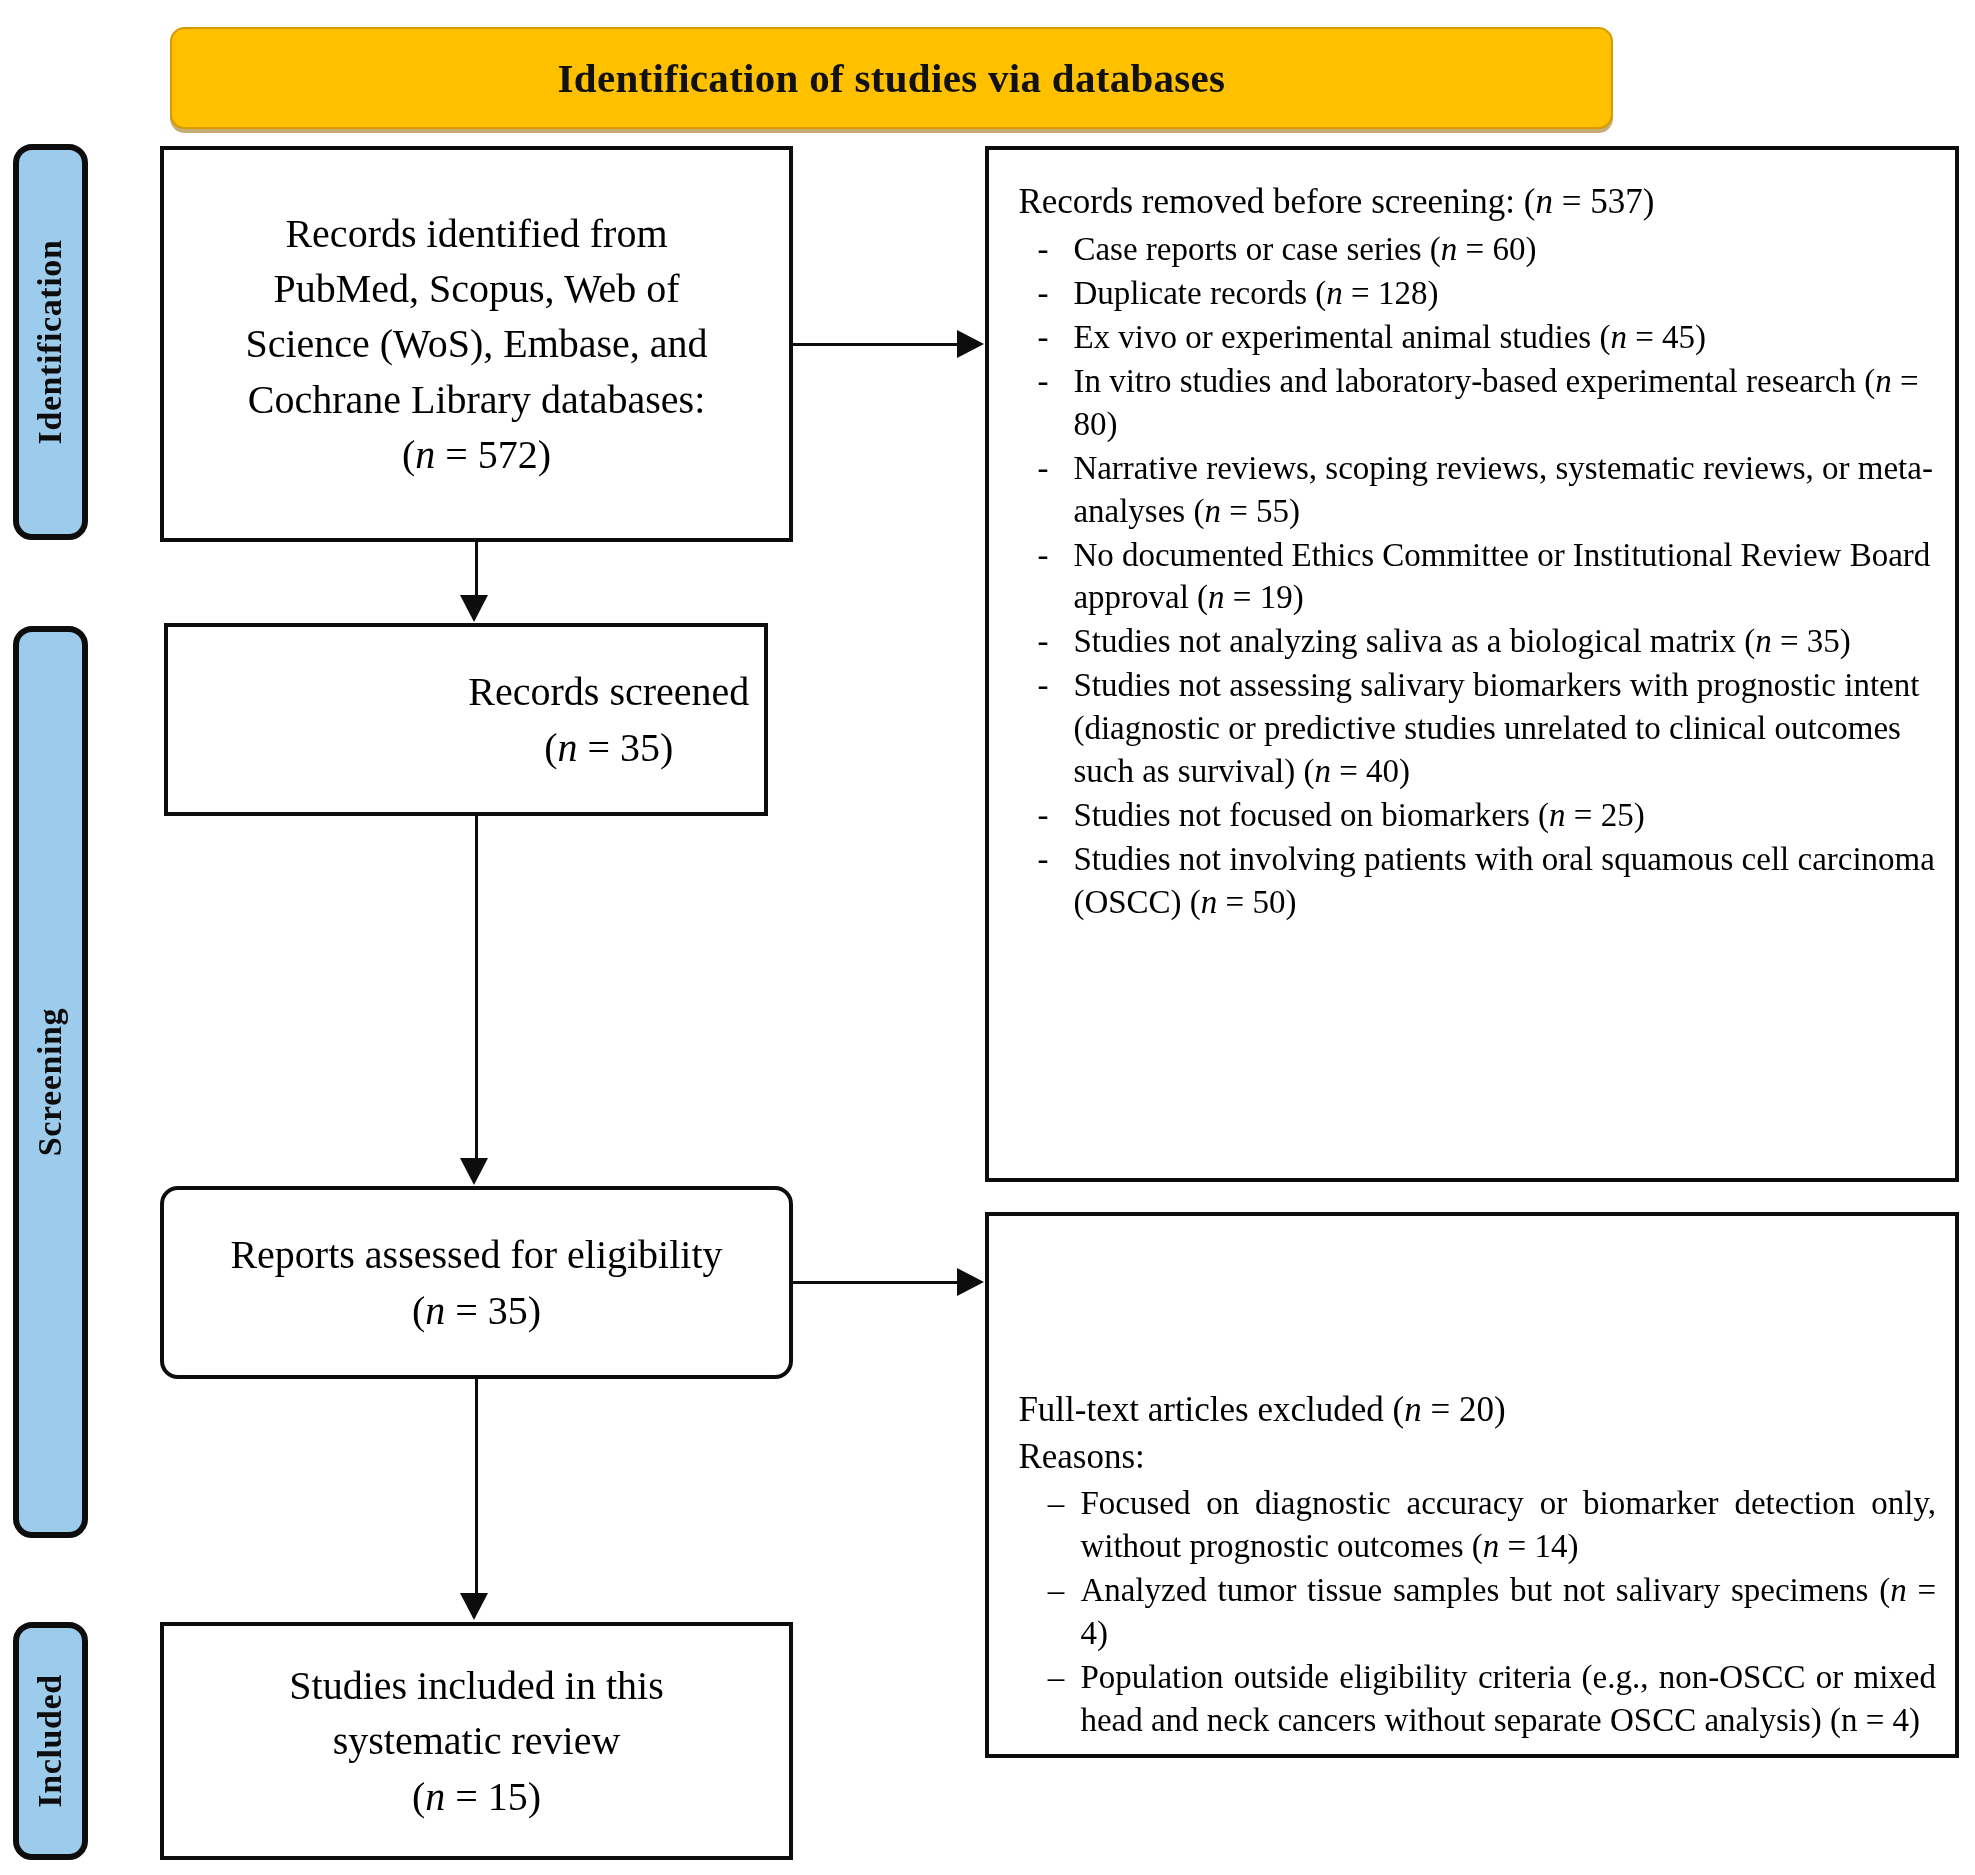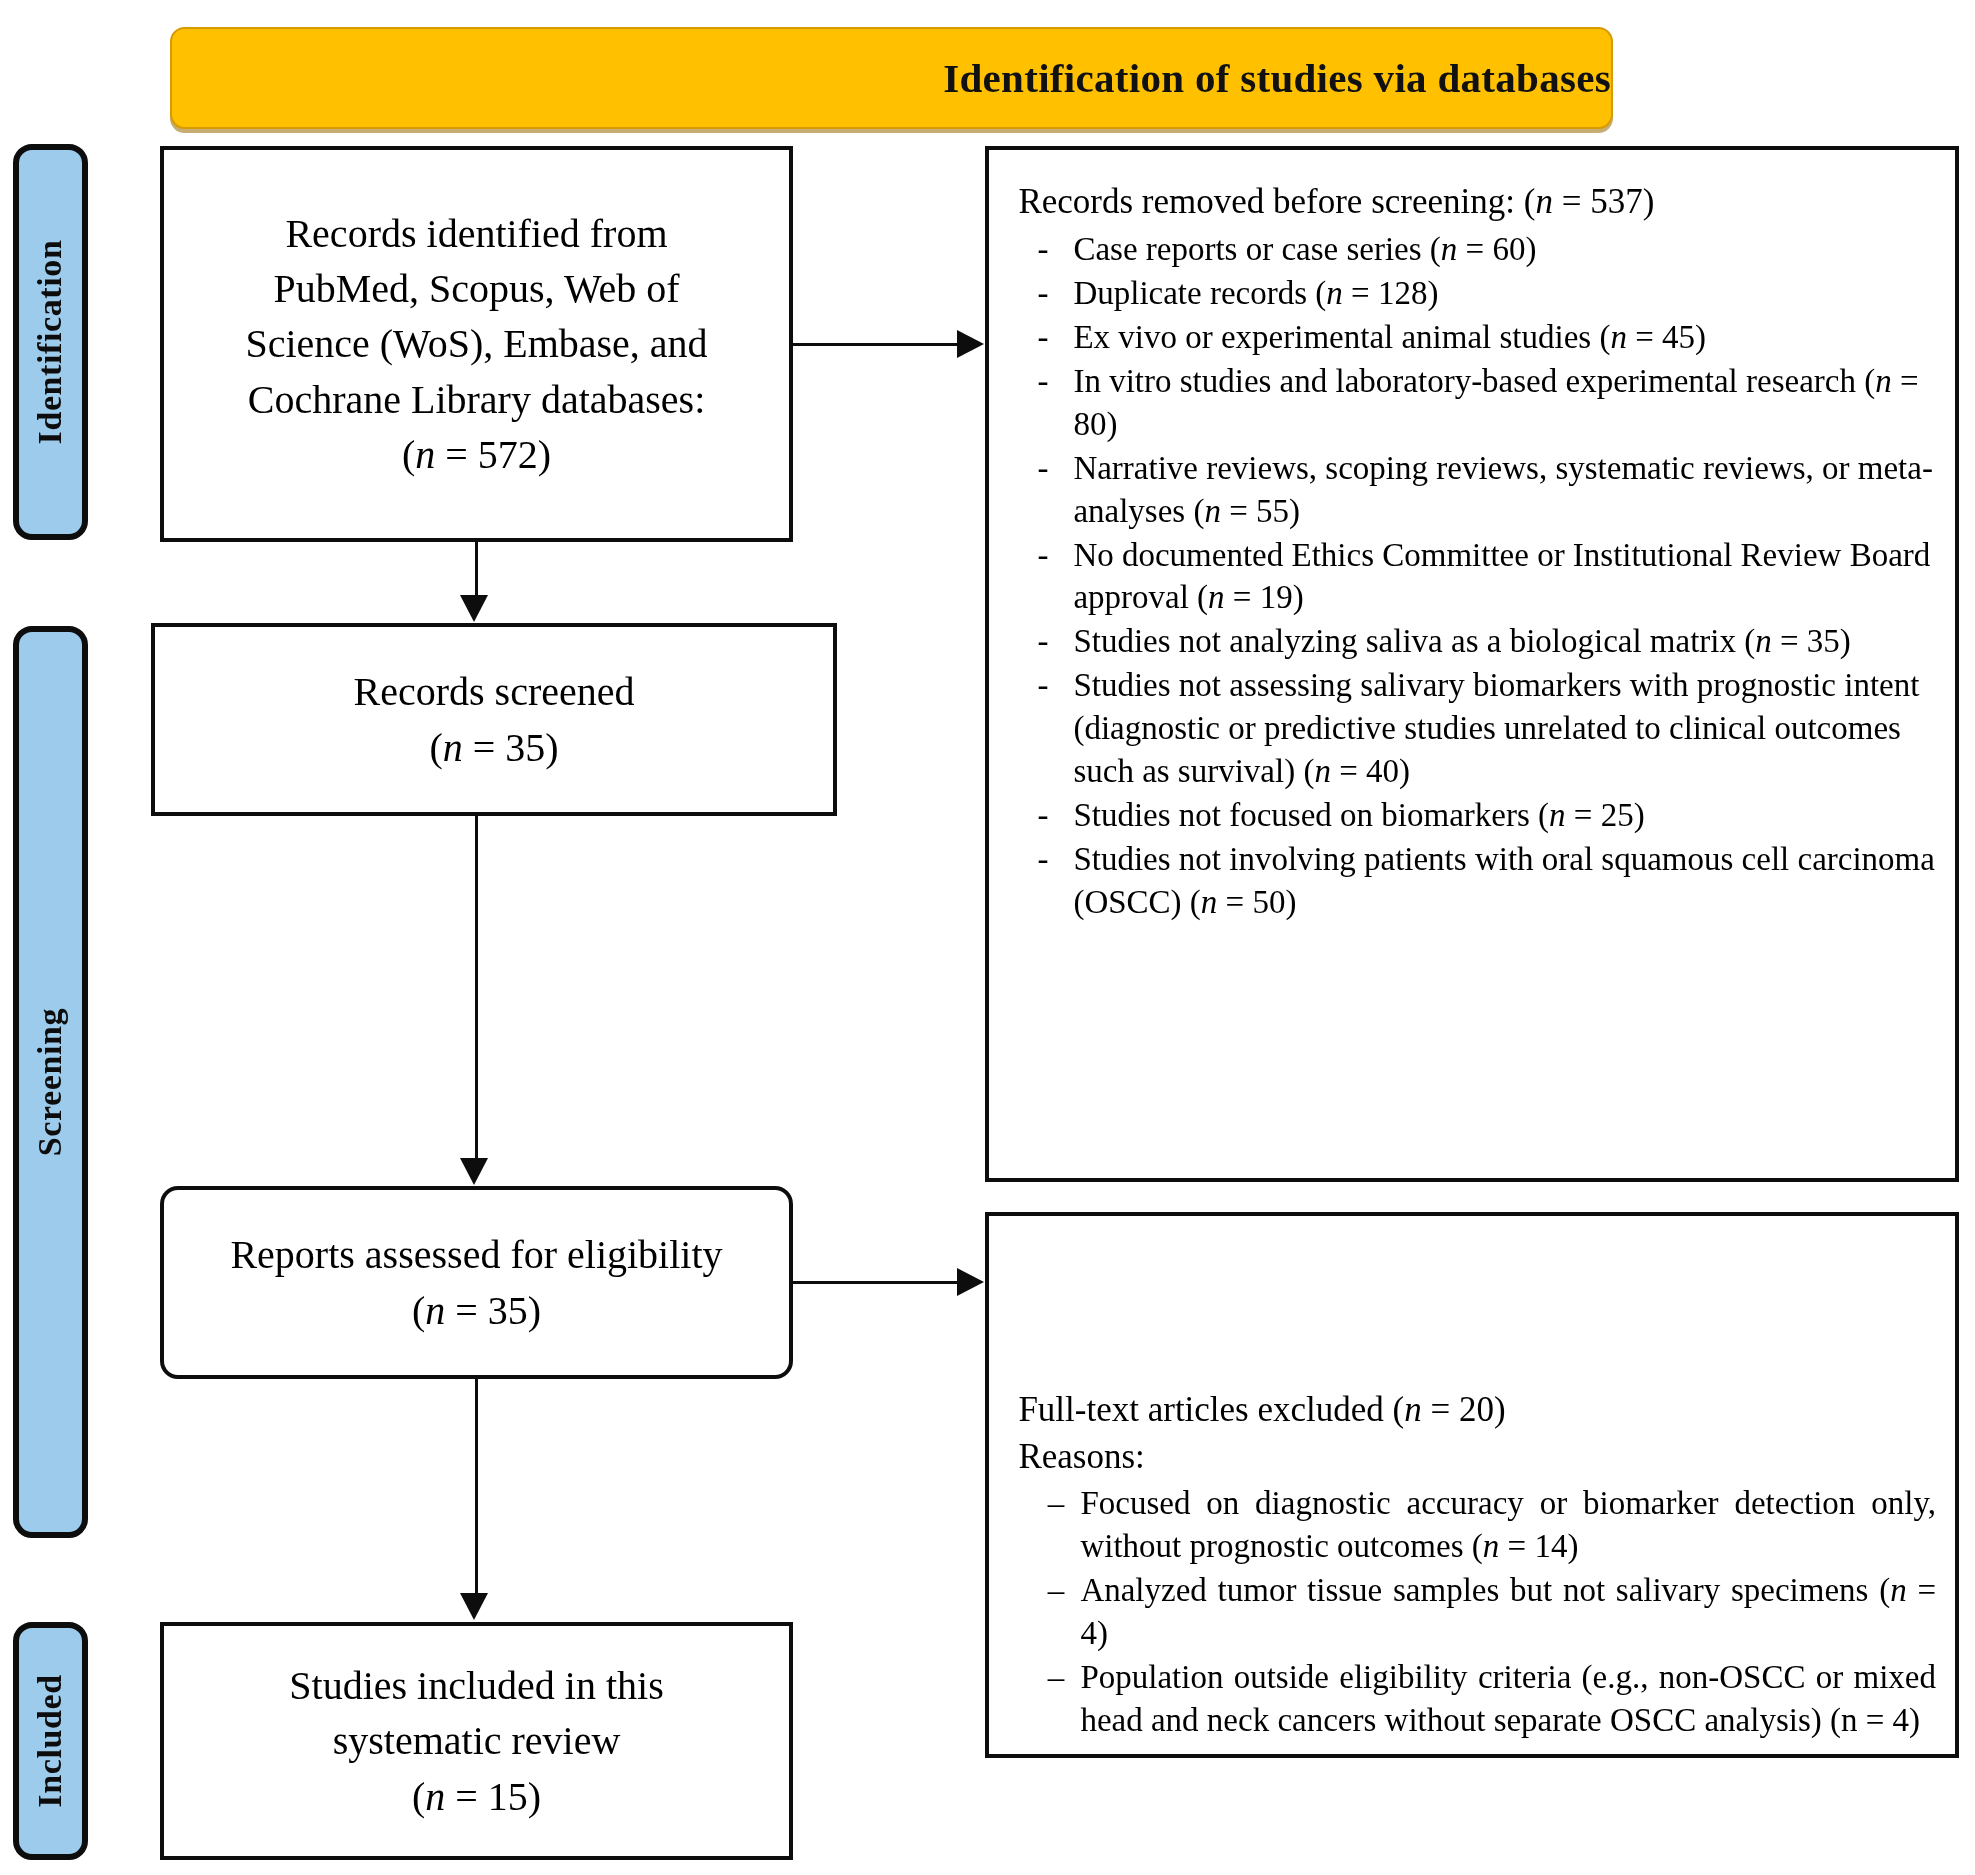--- a/index.html
+++ b/index.html
@@ -22,21 +22,21 @@
     position: absolute;
     left: 170px;
     top: 27px;
     width: 1443px;
     height: 102px;
     background: #FFC000;
     border: 2.8px solid #D79B00;
     border-radius: 14.7px;
     display: flex;
     align-items: center;
-    justify-content: flex-end;
+    justify-content: center;
     box-shadow: 0 4px 0 rgba(150,105,0,0.55);
   }
   .header-banner .title {
     font-size: 41px;
     font-weight: bold;
     color: #111111;
     letter-spacing: 0.3px;
     text-align: center;
     white-space: nowrap;
   }
@@ -77,21 +77,21 @@
   }
   .box .box-text {
     font-size: 40px;
     line-height: 1.38;
     color: #000000;
     padding: 0 14.7px;
   }
 
   
   #box-identified      { left: 160px;  top: 146px;  width: 633px; height: 396px; }
-  #box-screened        { left: 151px;  top: 623px; width: 686px; height: 193px; }
+  #box-screened        { left: 164px;  top: 623px; width: 604px; height: 193px; justify-content: flex-end; }
   #box-eligibility     { left: 160px;  top: 1186px; width: 633px; height: 193px; border-radius: 18px; }
   #box-included        { left: 160px;  top: 1622px; width: 633px; height: 238px; }
 
   
   #box-removed {
     left: 985px; top: 146px; width: 974px; height: 1036px;
     align-items: flex-start; justify-content: flex-start; text-align: left;
   }
   #box-fulltext {
     left: 985px; top: 1212px; width: 974px; height: 546px;

